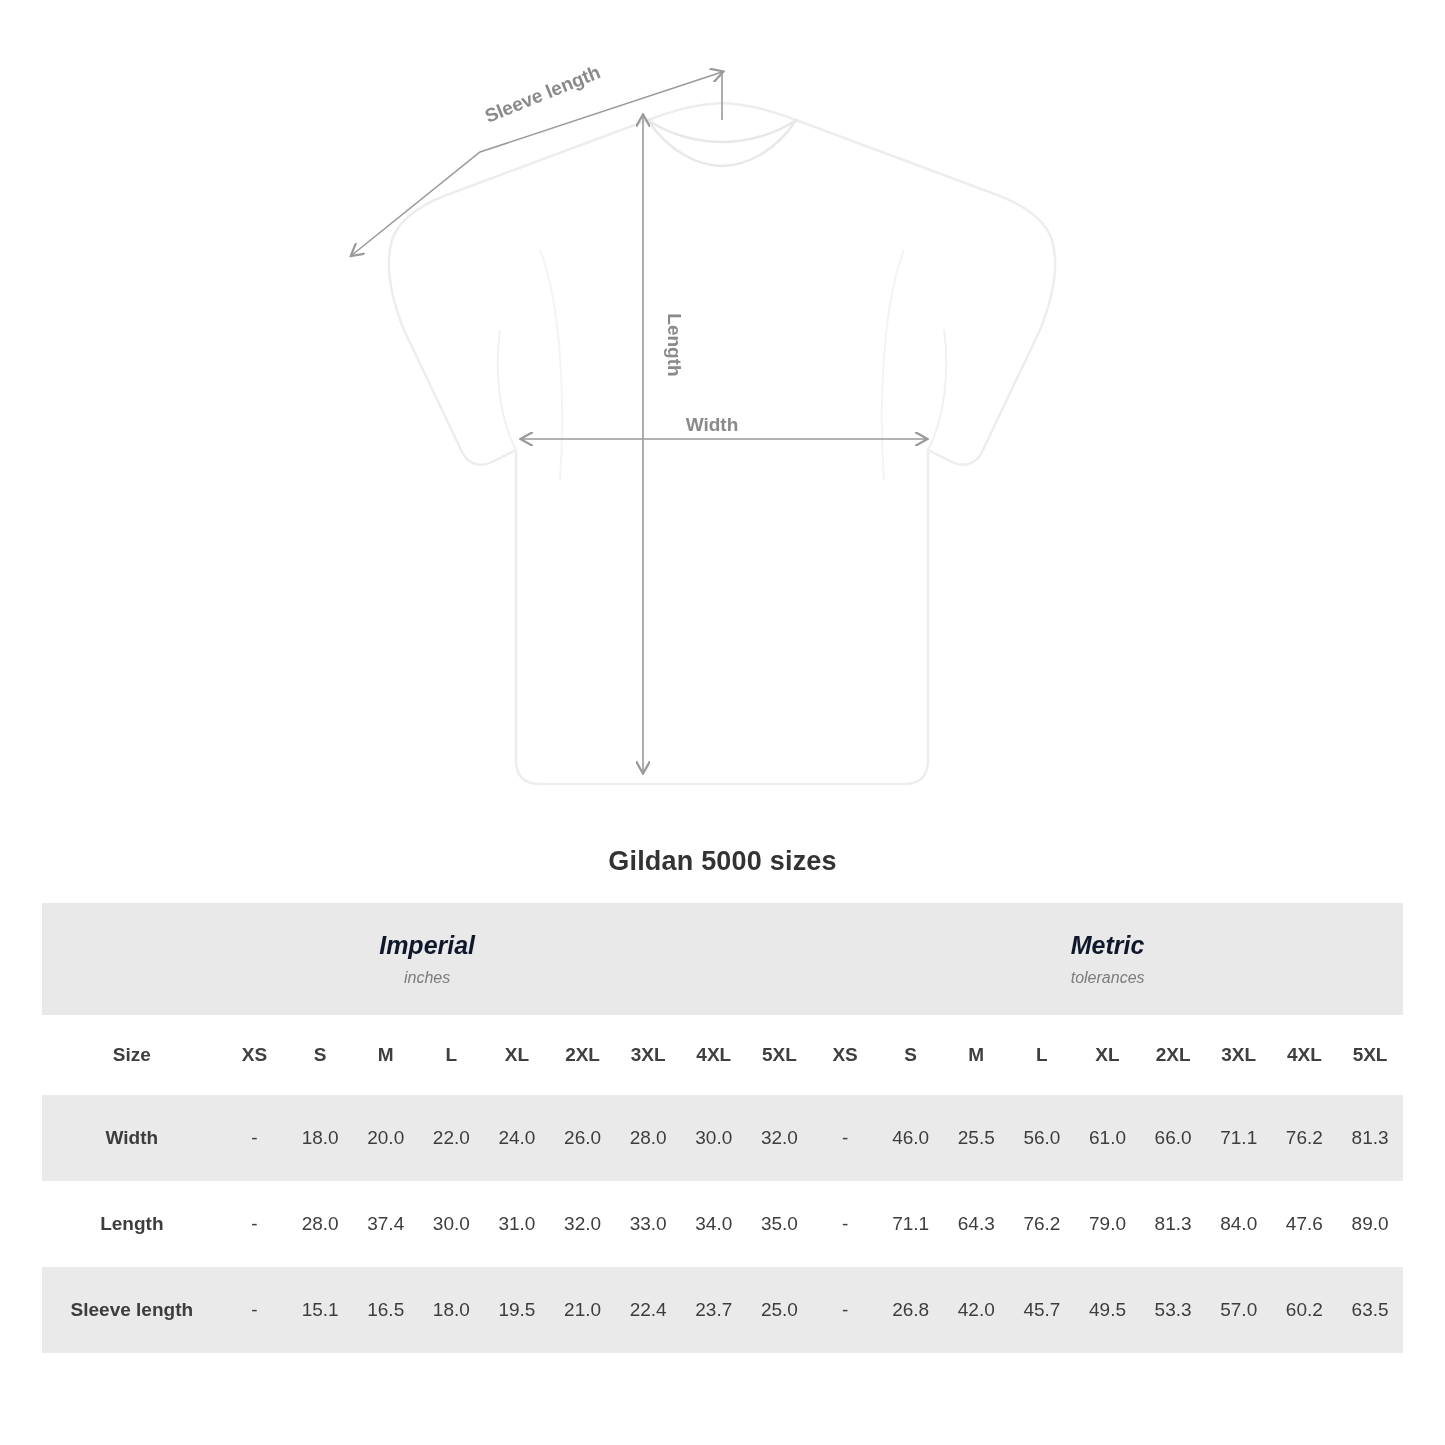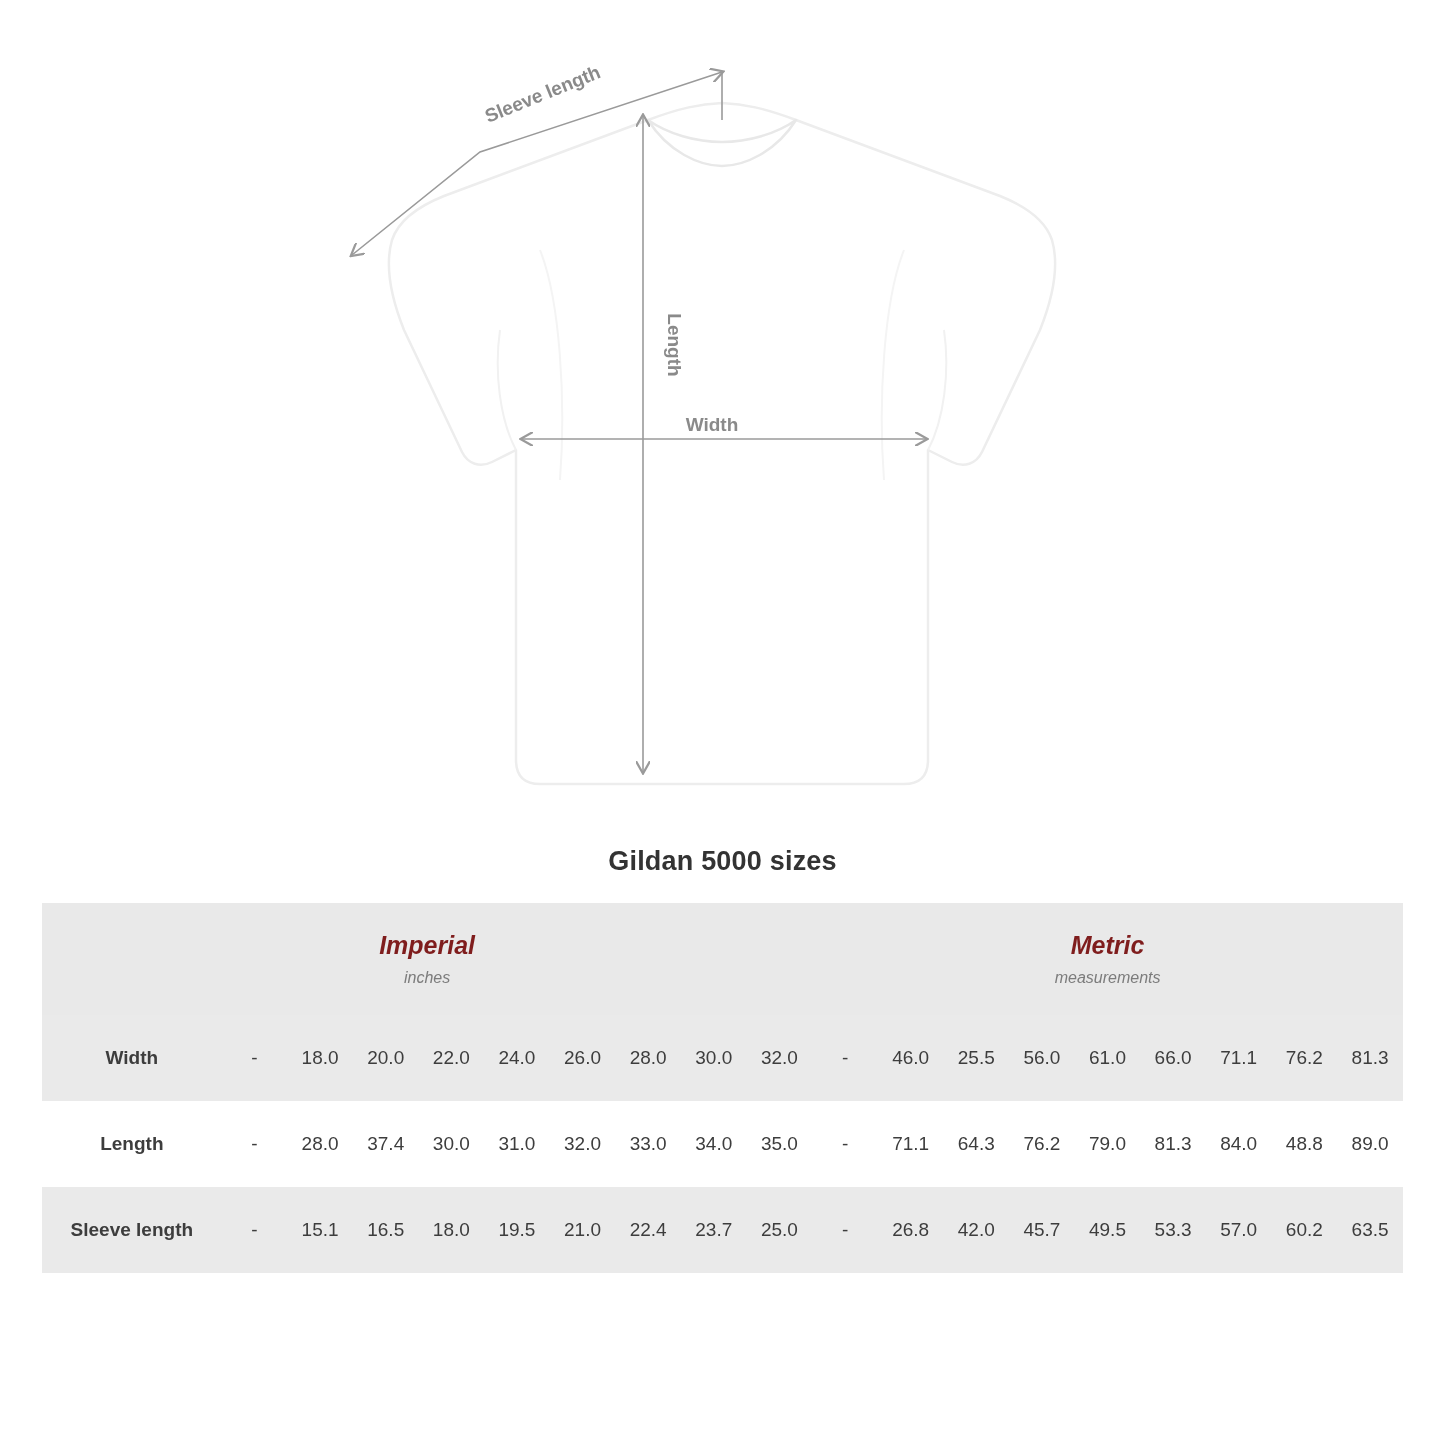--- a/index.html
+++ b/index.html
@@ -66,21 +66,21 @@
   }
 
   .unit-head {
     height: 112px;
     background: #e9e9e9;
   }
   .unit-head .unit-name {
     font-size: 25px;
     font-style: italic;
     font-weight: bold;
-    color: #7f1d1d;
+    color: #0f172a;
   }
   .unit-head .unit-sub {
     font-size: 16px;
     font-style: italic;
     color: #7c7c7c;
     margin-top: 9px;
   }
 
   tr.header-row td {
     height: 78px;
@@ -207,24 +207,45 @@
         <col class="cell-col">
       </colgroup>
       <tbody>
         <tr class="unit-head">
           <td colspan="10">
             <div class="unit-name">Imperial</div>
             <div class="unit-sub">inches</div>
           </td>
           <td colspan="9">
             <div class="unit-name">Metric</div>
-            <div class="unit-sub">measurements</div>
+            <div class="unit-sub">tolerances</div>
           </td>
         </tr>
 
+        <tr class="header-row">
+          <td class="rowlabel">Size</td>
+          <td>XS</td>
+          <td>S</td>
+          <td>M</td>
+          <td>L</td>
+          <td>XL</td>
+          <td>2XL</td>
+          <td>3XL</td>
+          <td>4XL</td>
+          <td>5XL</td>
+          <td>XS</td>
+          <td>S</td>
+          <td>M</td>
+          <td>L</td>
+          <td>XL</td>
+          <td>2XL</td>
+          <td>3XL</td>
+          <td>4XL</td>
+          <td>5XL</td>
+        </tr>
 
         <tr class="data-row shade">
           <td class="rowlabel">Width</td>
           <td>-</td>
           <td>18.0</td>
           <td>20.0</td>
           <td>22.0</td>
           <td>24.0</td>
           <td>26.0</td>
           <td>28.0</td>
@@ -252,21 +273,21 @@
           <td>33.0</td>
           <td>34.0</td>
           <td>35.0</td>
           <td>-</td>
           <td>71.1</td>
           <td>64.3</td>
           <td>76.2</td>
           <td>79.0</td>
           <td>81.3</td>
           <td>84.0</td>
-          <td>48.8</td>
+          <td>47.6</td>
           <td>89.0</td>
         </tr>
 
         <tr class="data-row shade">
           <td class="rowlabel">Sleeve length</td>
           <td>-</td>
           <td>15.1</td>
           <td>16.5</td>
           <td>18.0</td>
           <td>19.5</td>

